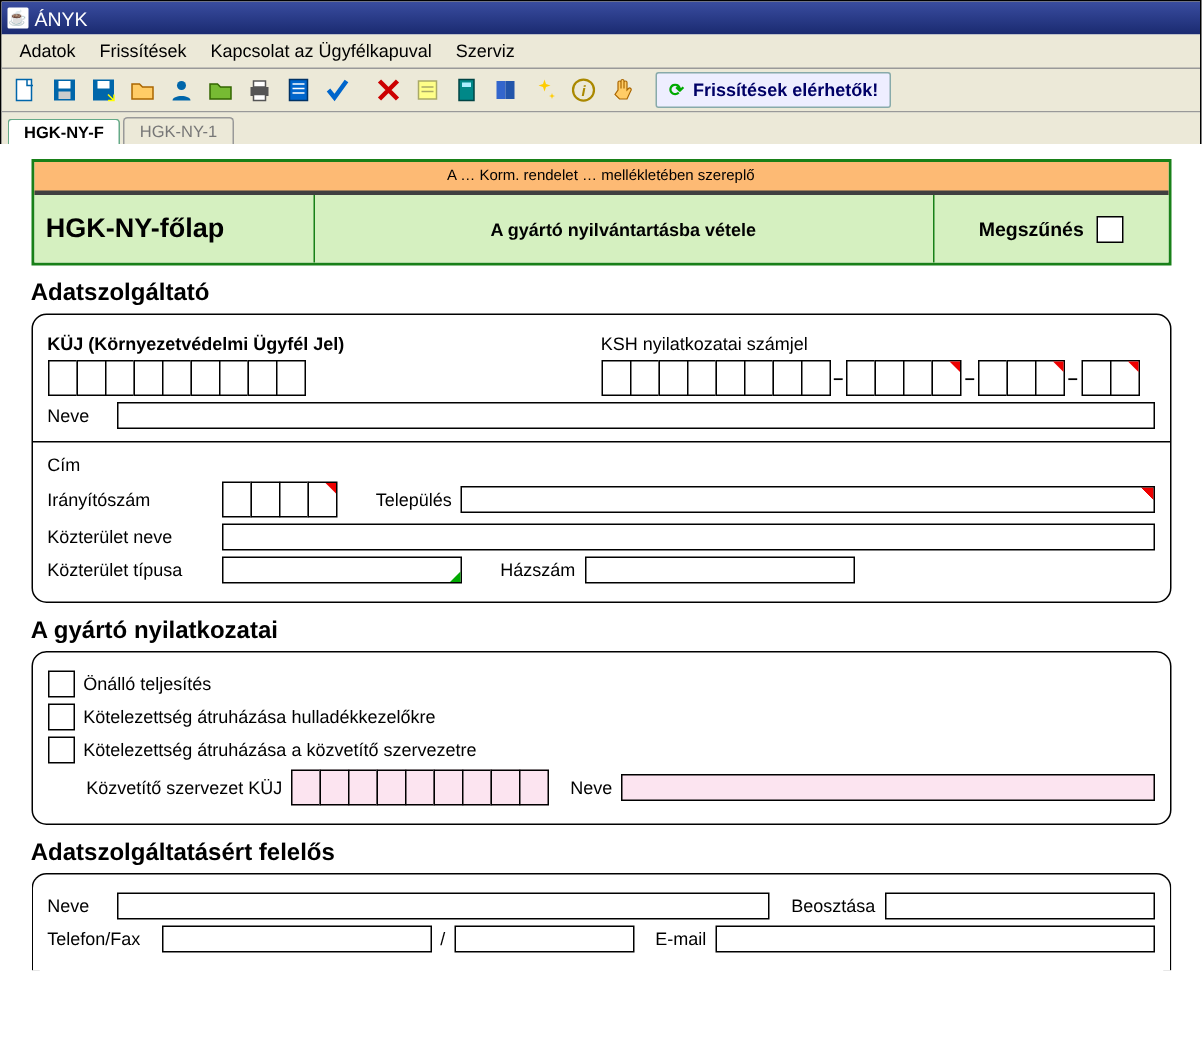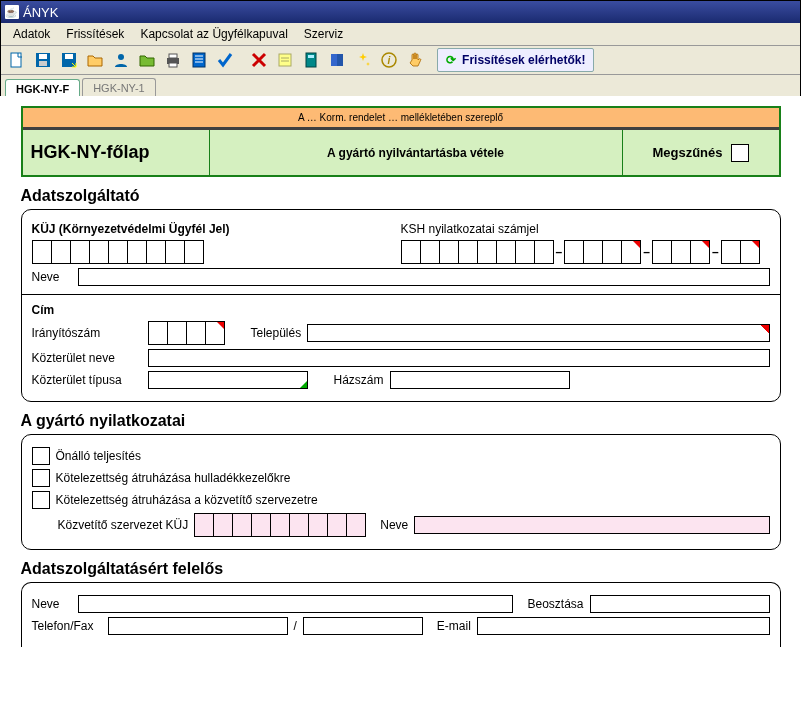--- a/index.html
+++ b/index.html
@@ -39,21 +39,21 @@
   .lbl{font-size:12px;}
   .row{display:flex;align-items:center;gap:6px;margin:4px 0;}
   .boxes{display:flex;gap:0;}
   .bx{width:18px;height:22px;border:1px solid #000;margin-left:-1px;background:#fff;}
   .bx:first-child{margin-left:0;}
   .bx.red::after{content:"";display:block;width:0;height:0;border-left:7px solid transparent;border-top:7px solid #e00;float:right;}
   .dash{margin:0 2px;font-weight:bold;}
   .txt-in{height:18px;border:1px solid #000;background:#fff;box-sizing:border-box;}
   .txt-in.red-tr{background:linear-gradient(225deg,#e00 6px,#fff 6px);}
   .hr{border:none;border-top:1px solid #000;margin:8px -10px;}
-  .sub-lbl{font-size:12px;font-weight:bold;margin:2px 0 4px 0;}
+  .sub-lbl{font-size:12px;font-weight:normal;margin:2px 0 4px 0;}
   .pink{background:#fce4f0;}
   
   .form-area::-webkit-scrollbar{width:17px;background:#ece9d8;}
   .form-area::-webkit-scrollbar-thumb{background:#c8c4b4;border:1px solid #888;}
   .form-area::-webkit-scrollbar-button{background:#ece9d8;border:1px solid #888;height:17px;}
 </style>
 </head>
 <body>
 
 <div class="titlebar">

